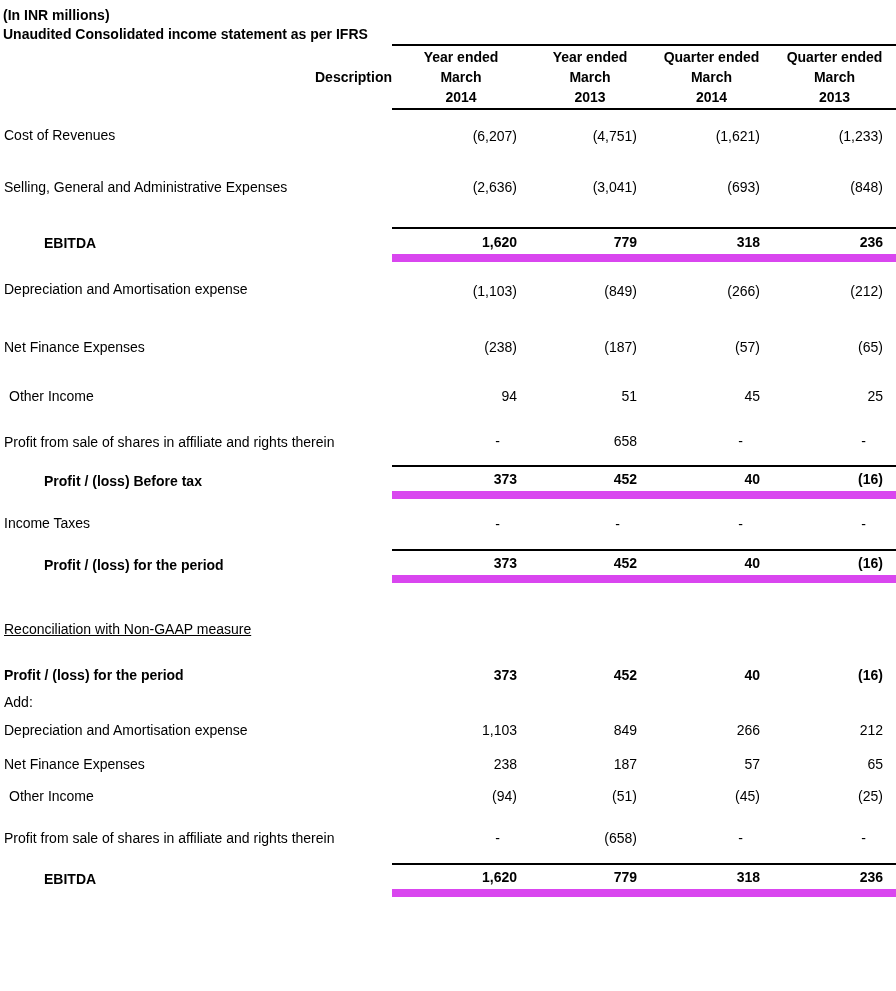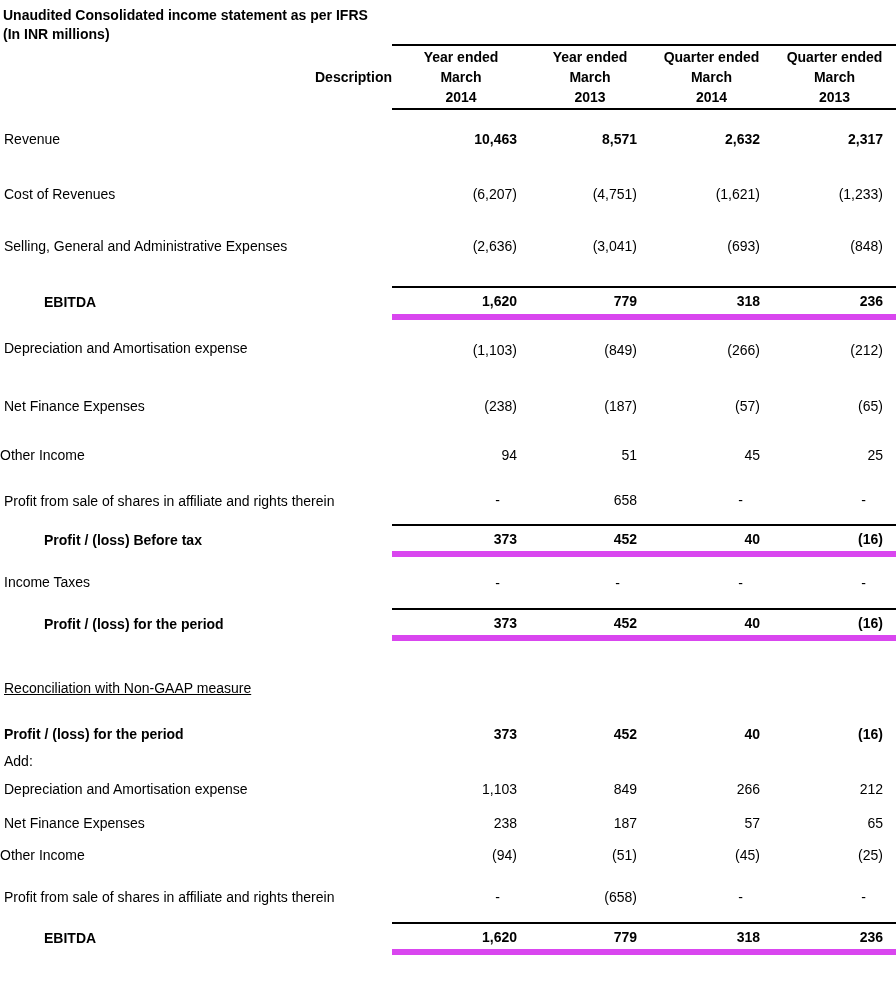--- a/index.html
+++ b/index.html
@@ -30,33 +30,33 @@
     text-align: center; font-weight: bold;
     border-top: 2px solid #000; border-bottom: 2px solid #000; margin-top: 36px;
   }
   th.num-h div { line-height: 20px; }
   td.label { text-align: left; padding-left: 4px; }
   td.val { text-align: right; padding-right: 13px; white-space: nowrap; }
   td.val.dash { padding-right: 30px; }
   tr.vals-bold td.val { font-weight: bold; }
   tr.total-row td { font-weight: bold; padding-left: 44px; }
   tr.total-row td.val {
-    border-top: 2px solid #000; border-bottom: 6px solid #d946ef;
+    border-top: 2px solid #000; border-bottom: 8px solid #d946ef;
   }
   tr.bold-row td { font-weight: bold; }
   td.section-heading { text-decoration: underline; }
-  td.indent { padding-left: 0; }
+  td.indent { padding-left: 9px; }
   tr.spacer td { border: none; }
 </style>
 </head>
 <body>
 
 <div class="title-block">
+  <div class="title-line">(In INR millions)</div>
   <div class="title-line">Unaudited Consolidated income statement as per IFRS</div>
-  <div class="title-line">(In INR millions)</div>
 </div>
 
 <table class="fin">
   <colgroup>
     <col class="c-desc">
       <col class="c-v1">
       <col class="c-v2">
       <col class="c-v3">
       <col class="c-v4">
   </colgroup>
@@ -79,27 +79,20 @@
         <div>2014</div>
       </th>
       <th class="num-h">
         <div>Quarter ended</div>
         <div>March</div>
         <div>2013</div>
       </th>
     </tr>
   </thead>
   <tbody>
-    <tr class="vals-bold" style="height:59px">
-      <td class="label">Revenue</td>
-      <td class="val">10,463</td>
-      <td class="val">8,571</td>
-      <td class="val">2,632</td>
-      <td class="val">2,317</td>
-    </tr>
     <tr style="height:52px">
       <td class="label">Cost of Revenues</td>
       <td class="val">(6,207)</td>
       <td class="val">(4,751)</td>
       <td class="val">(1,621)</td>
       <td class="val">(1,233)</td>
     </tr>
     <tr style="height:52px">
       <td class="label">Selling, General and Administrative  Expenses</td>
       <td class="val">(2,636)</td>

